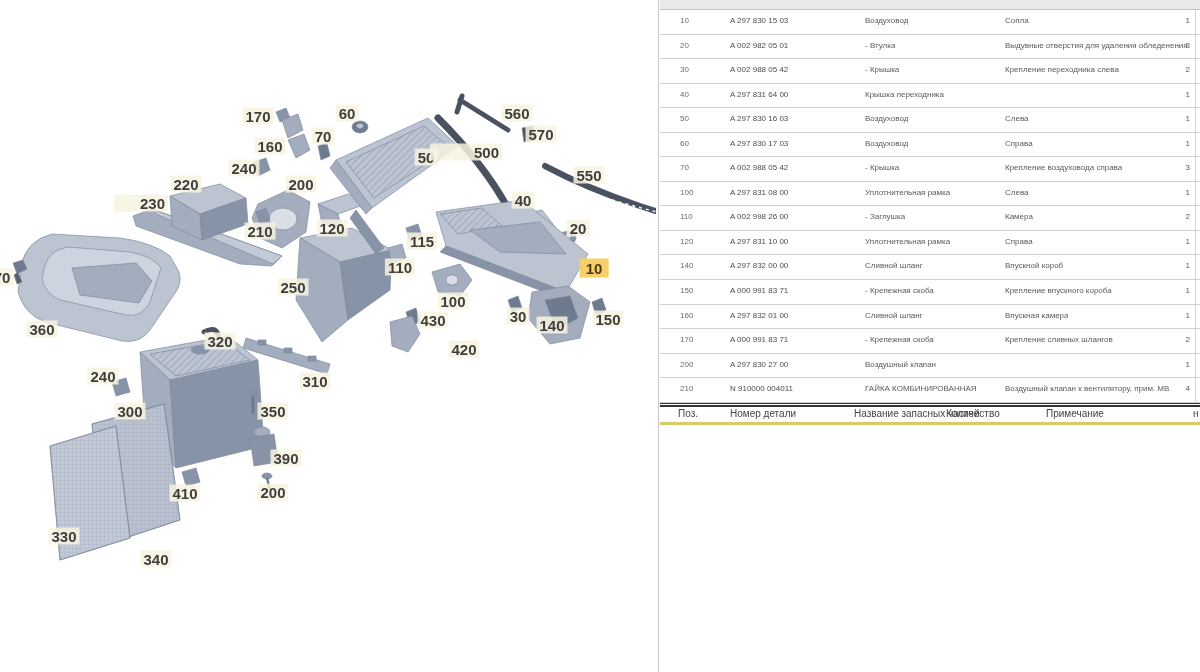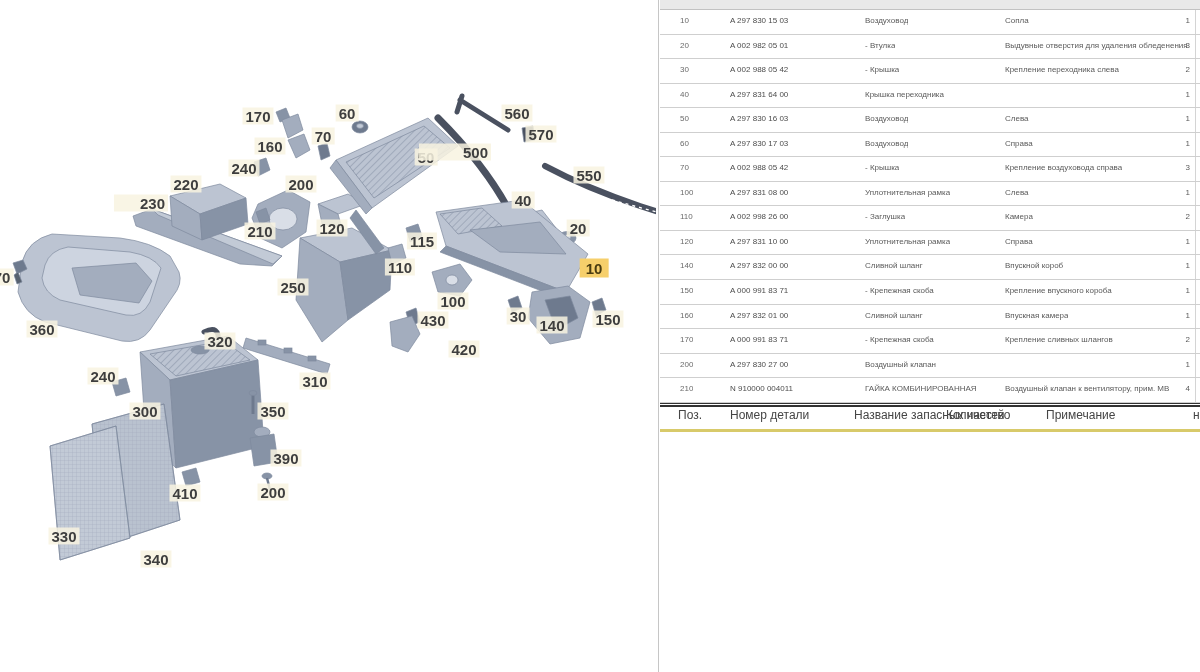--- a/index.html
+++ b/index.html
@@ -26,21 +26,21 @@
   .c-icon{left:8px;top:5.5px;width:9px;height:9px;border-radius:50%;
           background:radial-gradient(circle at 30% 72%, #f0a83f 0 22%, #333a49 45%);}
   .c-pos{left:20px;color:#6a6a6a;}
   .c-part{left:70px;color:#4c4c4c;}
   .c-name{left:195px;max-width:145px;margin-left:10px;}
   .c-note{left:345px;max-width:183px;}
   .c-qty{left:508px;width:22px;text-align:right;}
   
   .foot{position:absolute;left:0;right:0;top:403px;}
   .foot .darkline{height:4px;background:linear-gradient(#323232 0 1px,#fff 1px 2px,#323232 2px 4px);}
-  .foot .hrow{position:relative;height:22px;font-size:12px;color:#454545;}
+  .foot .hrow{position:relative;height:15px;font-size:10px;color:#454545;}
   .foot .hrow span{position:absolute;top:1px;white-space:nowrap;}
   .fh-pos{left:18px;}.fh-part{left:70px;}.fh-name{left:194px;}.fh-qty{left:286px;}
   .fh-note{left:386px;text-align:right;}.fh-cut{left:533px;}
   .foot .yellowline{height:3px;background:#d8ca6a;}
 </style>
 </head>
 <body>
 
 <div class="app">
 
@@ -229,21 +229,21 @@
     </svg>
     <div id="labels">
         <div class="dlabel" style="left: 258px; top: 116px;">170</div>
         <div class="dlabel" style="left: 347px; top: 113px;">60</div>
         <div class="dlabel" style="left: 323px; top: 136px;">70</div>
         <div class="dlabel" style="left: 270px; top: 146px;">160</div>
         <div class="dlabel" style="left: 517px; top: 113px;">560</div>
         <div class="dlabel" style="left: 541px; top: 134px;">570</div>
         <div class="dlabel" style="left: 244px; top: 168px;">240</div>
         <div class="dlabel" style="left: 426px; top: 157px;">50</div>
-        <div class="dlabel" style="left: 455px; top: 152px; padding-left: 44px;">500</div>
+        <div class="dlabel" style="left: 466px; top: 152px; padding-left: 44px;">500</div>
         <div class="dlabel" style="left: 186px; top: 184px;">220</div>
         <div class="dlabel" style="left: 301px; top: 184px;">200</div>
         <div class="dlabel" style="left: 589px; top: 175px;">550</div>
         <div class="dlabel" style="left: 141px; top: 203px; padding-left: 26px;">230</div>
         <div class="dlabel" style="left: 523px; top: 200px;">40</div>
         <div class="dlabel" style="left: 260px; top: 231px;">210</div>
         <div class="dlabel" style="left: 332px; top: 228px;">120</div>
         <div class="dlabel" style="left: 422px; top: 241px;">115</div>
         <div class="dlabel" style="left: 578px; top: 228px;">20</div>
         <div class="dlabel" style="left: 400px; top: 267px;">110</div>
@@ -253,21 +253,21 @@
         <div class="dlabel" style="left: 453px; top: 301px;">100</div>
         <div class="dlabel" style="left: 433px; top: 320px;">430</div>
         <div class="dlabel" style="left: 518px; top: 316px;">30</div>
         <div class="dlabel" style="left: 608px; top: 319px;">150</div>
         <div class="dlabel" style="left: 552px; top: 325px;">140</div>
         <div class="dlabel" style="left: 42px; top: 329px;">360</div>
         <div class="dlabel" style="left: 220px; top: 341px;">320</div>
         <div class="dlabel" style="left: 419px; top: 349px; margin-left: 45px;">420</div>
         <div class="dlabel" style="left: 103px; top: 376px;">240</div>
         <div class="dlabel" style="left: 315px; top: 381px;">310</div>
-        <div class="dlabel" style="left: 130px; top: 411px; margin-left: 15px;">300</div>
+        <div class="dlabel" style="left: 130px; top: 411px;">300</div>
         <div class="dlabel" style="left: 273px; top: 411px;">350</div>
         <div class="dlabel" style="left: 286px; top: 458px;">390</div>
         <div class="dlabel" style="left: 185px; top: 493px;">410</div>
         <div class="dlabel" style="left: 273px; top: 492px;">200</div>
         <div class="dlabel" style="left: 64px; top: 536px;">330</div>
         <div class="dlabel" style="left: 156px; top: 559px;">340</div>
       </div>
   </div>
 
   <div class="divider"></div>

